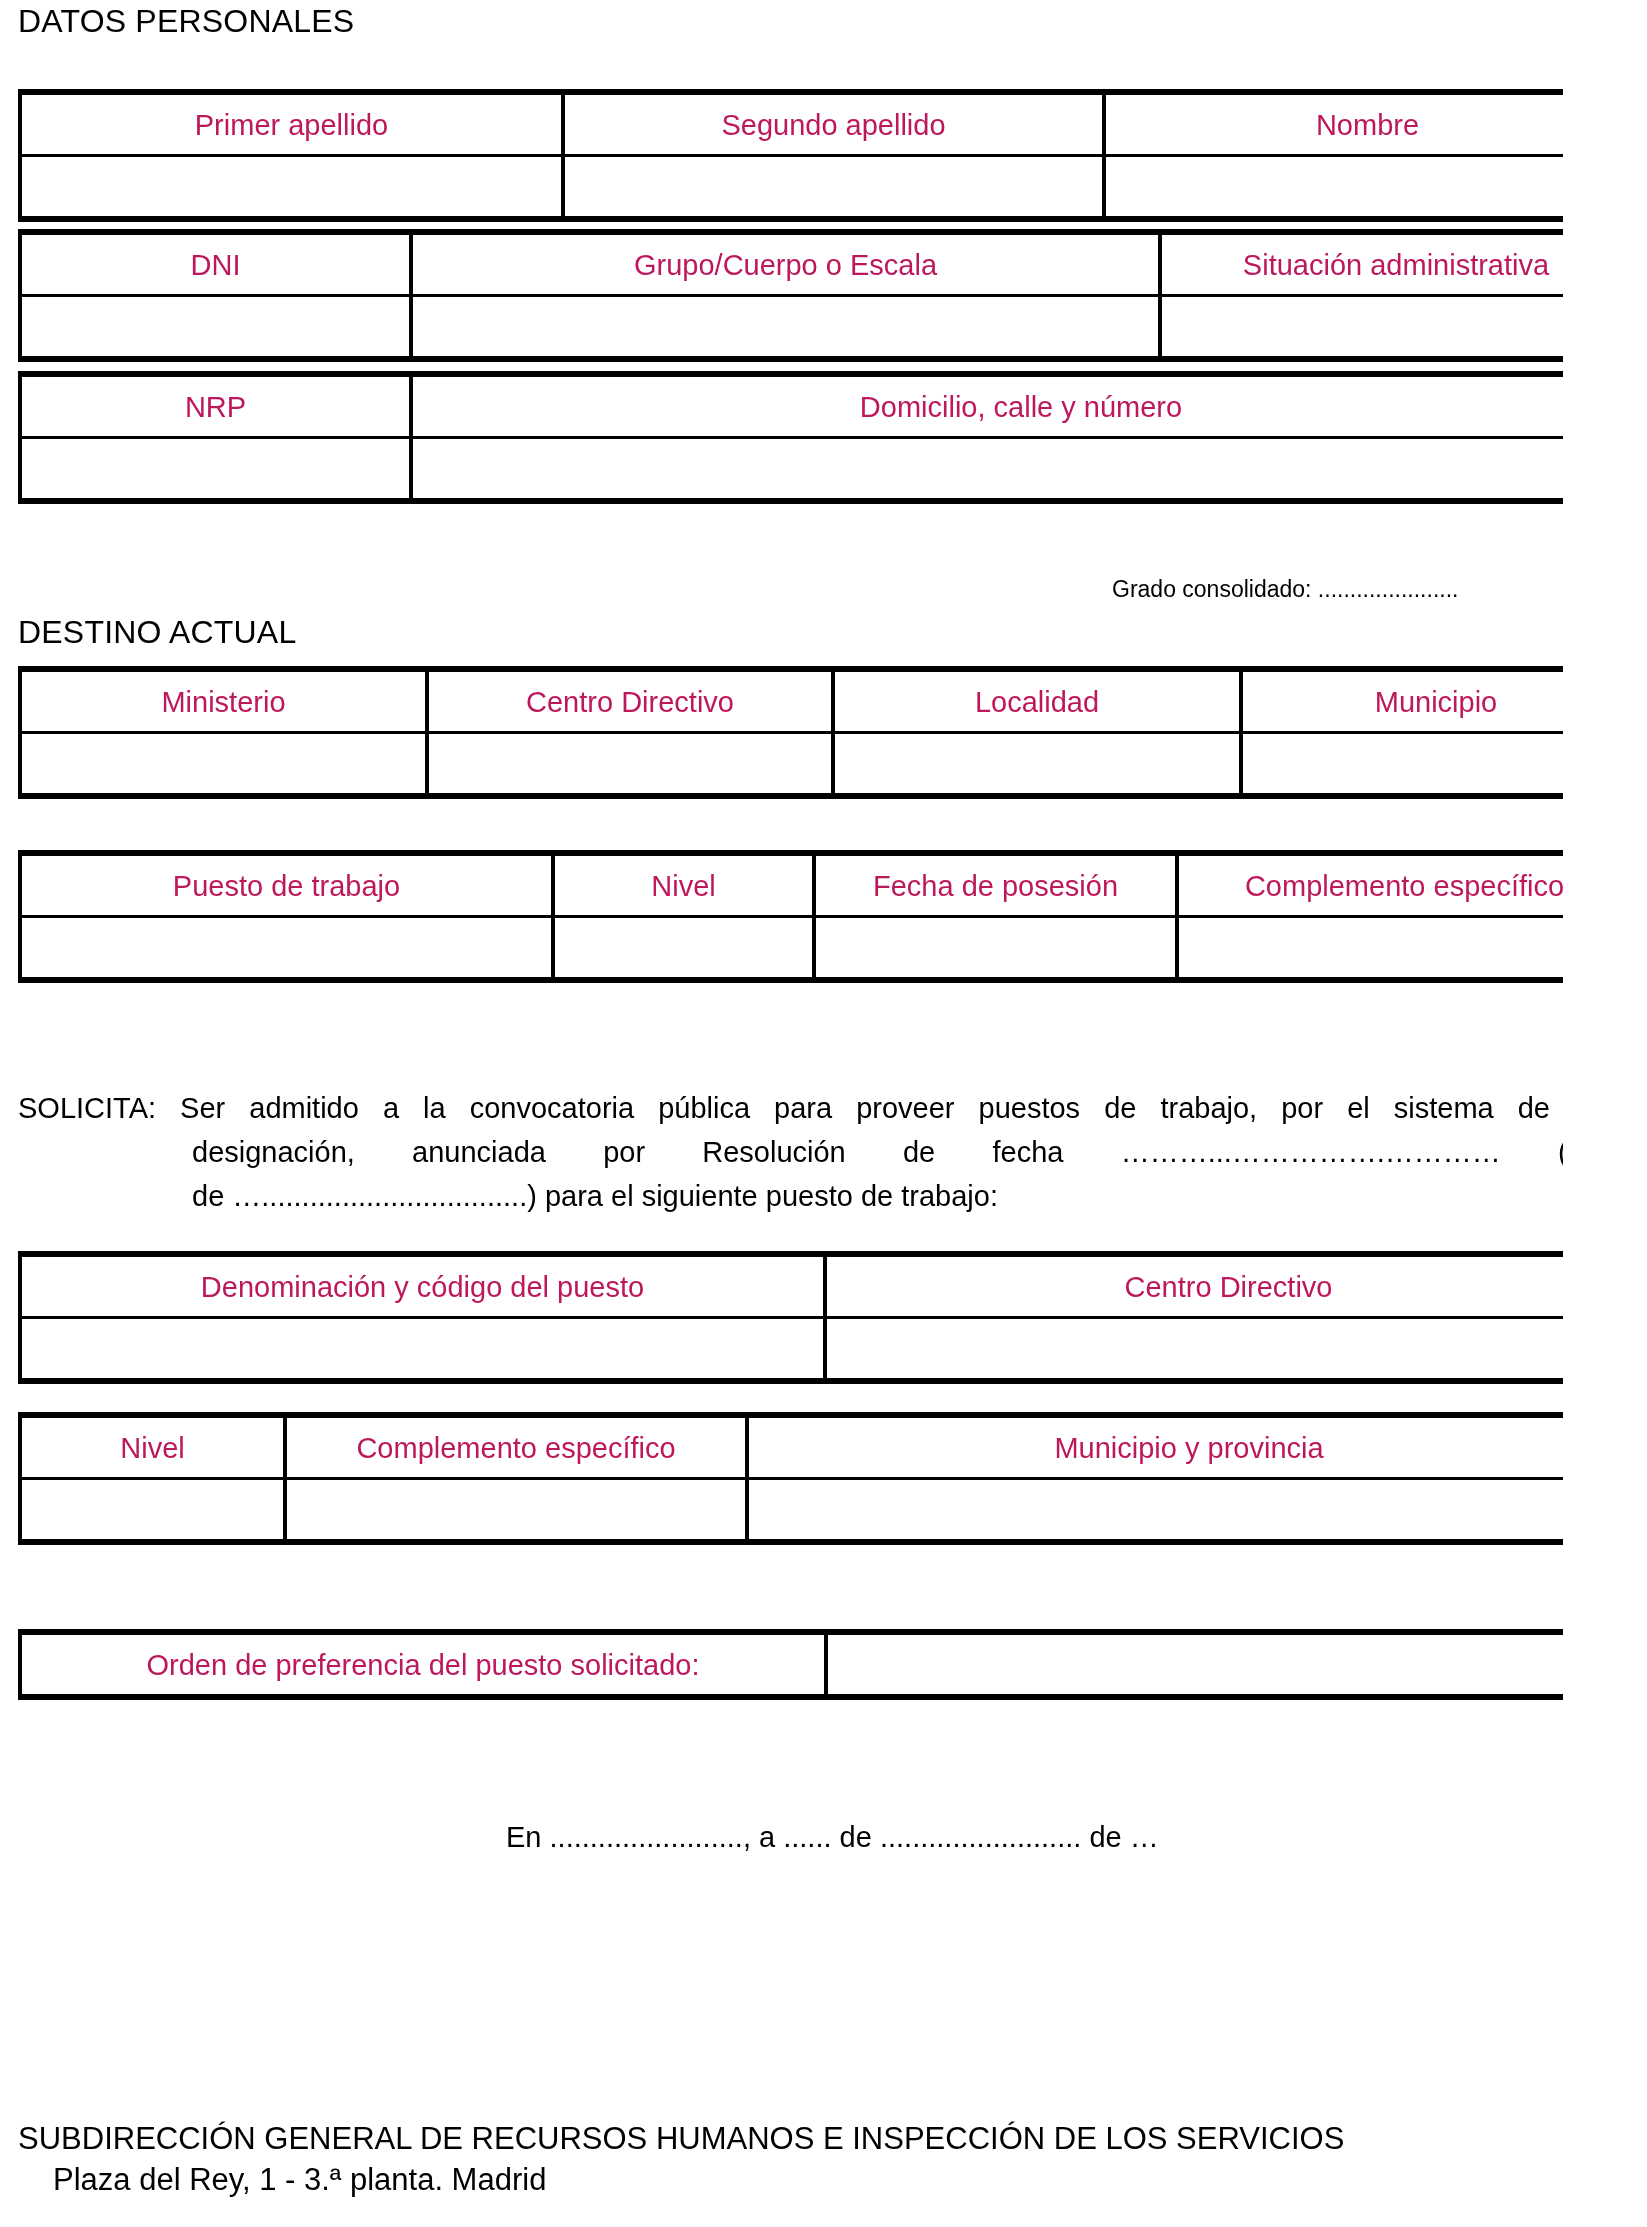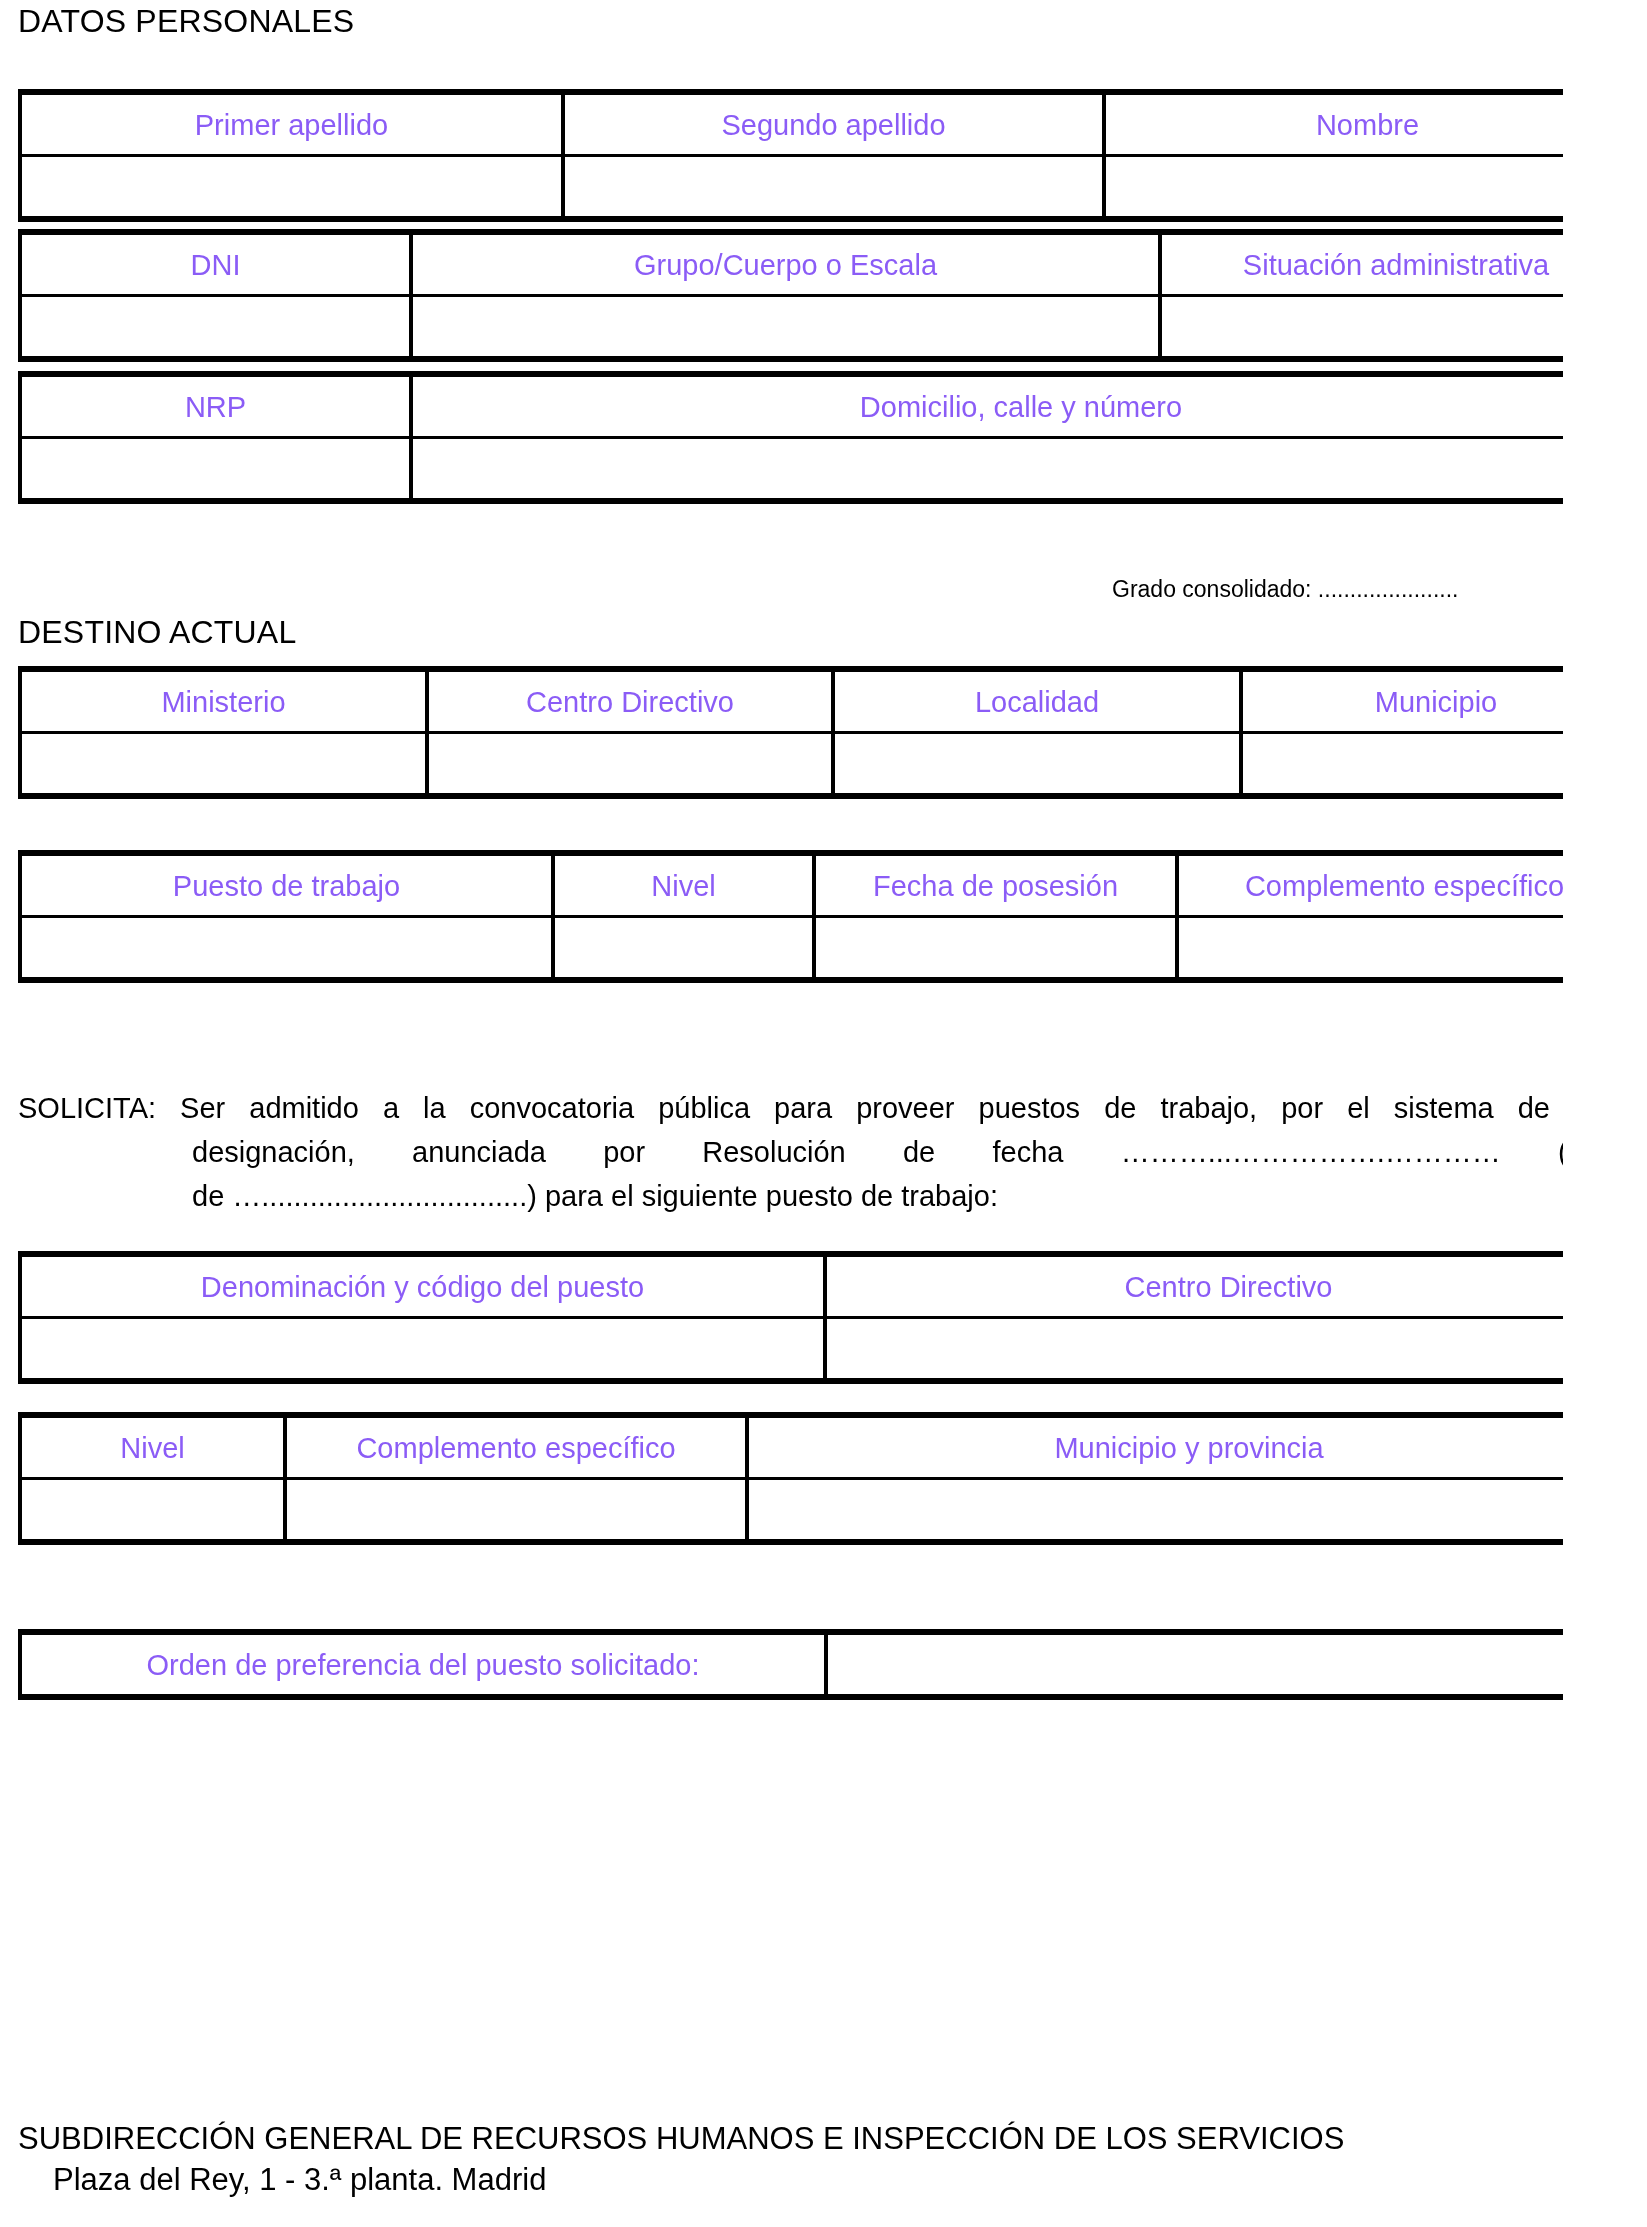--- a/index.html
+++ b/index.html
@@ -47,21 +47,21 @@
   }
   .tbl td {
     border-left: 4.2px solid #000;
     border-right: 4.2px solid #000;
     padding: 0;
     margin: 0;
     text-align: center;
     vertical-align: middle;
     font-size: 29px;
     line-height: 32px;
-    color: #8b5cf6;
+    color: #be185d;
   }
   .tbl tr.hdr td { height: 59px; }
   .tbl tr.val td { height: 59px; }
   .tbl tr.thin td {
     border-top: 3.4px solid #000;
   }
   .tbl td.blank { }
 
   
   .solicita {
@@ -295,18 +295,19 @@
       <col style="width:806px;">
     </colgroup>
     <tbody>
       <tr class="hdr">
         <td>Orden de preferencia del puesto solicitado:</td>
         <td class="blank"></td>
       </tr>
     </tbody>
   </table>
 
+  <div class="en-line" style="left:506px; top:1820px;">En ........................, a ...... de ......................... de …</div>
 
   <div class="footer-line" style="left:18px; top:2120px;">SUBDIRECCIÓN GENERAL DE RECURSOS HUMANOS E INSPECCIÓN DE LOS SERVICIOS</div>
   <div class="footer-line" style="left:18px; top:2161px;margin-left:35px;">Plaza del Rey, 1 - 3.ª planta. Madrid</div>
 
 </div>
 
 
 </body></html>

